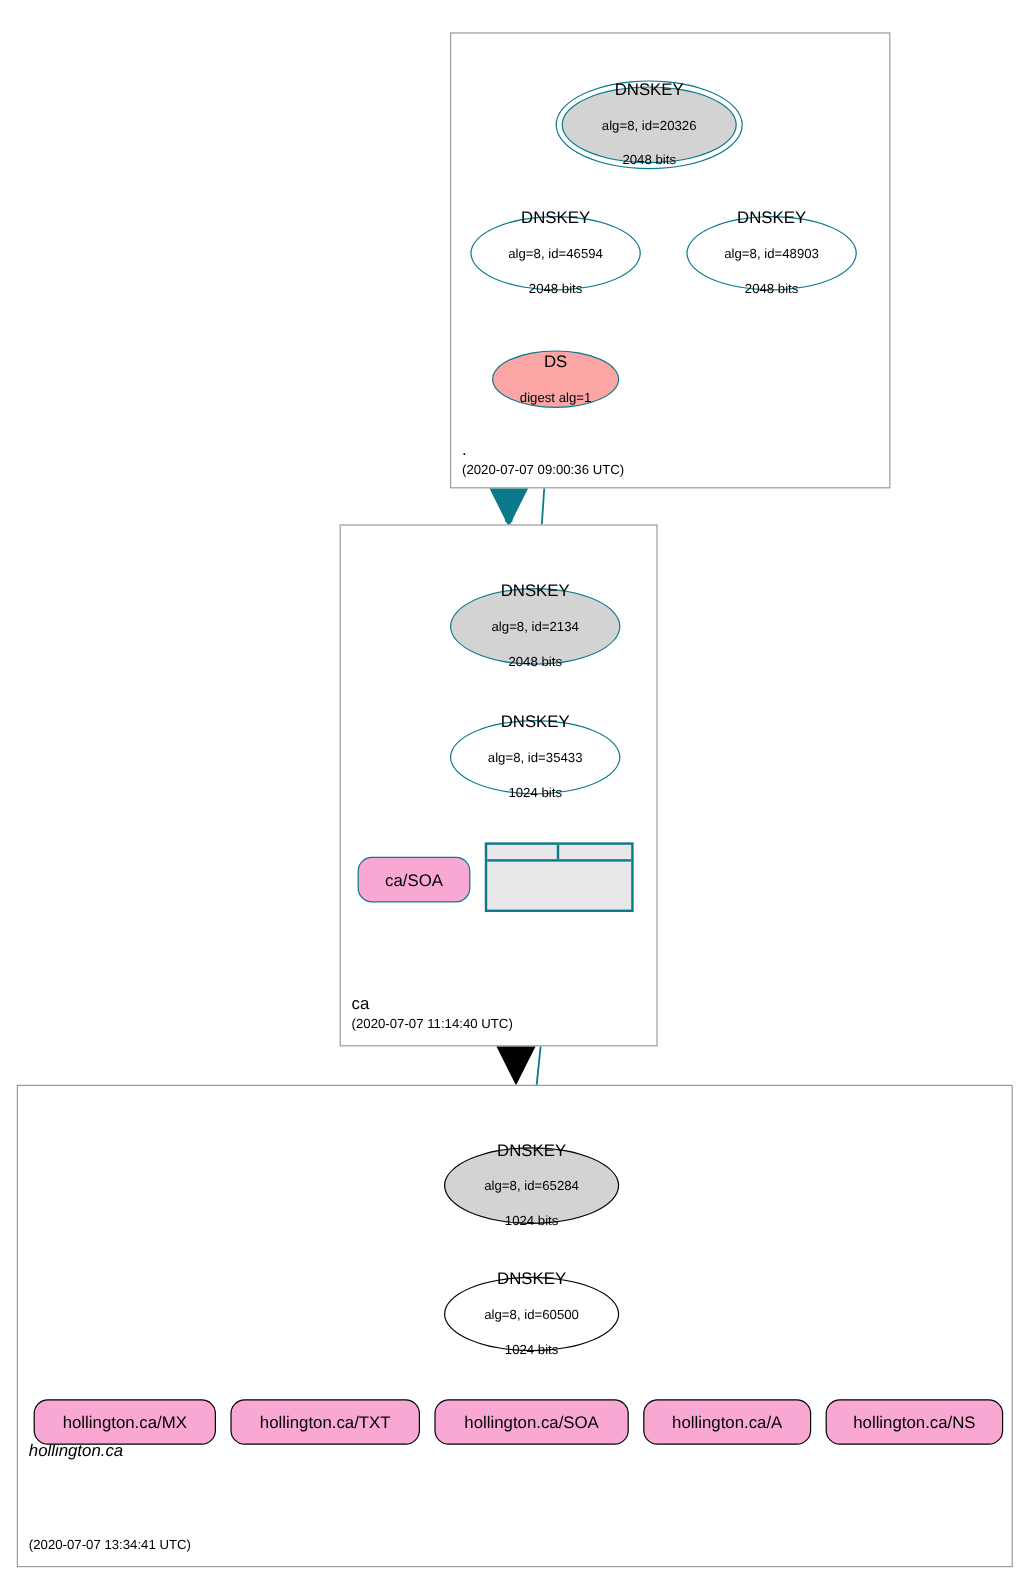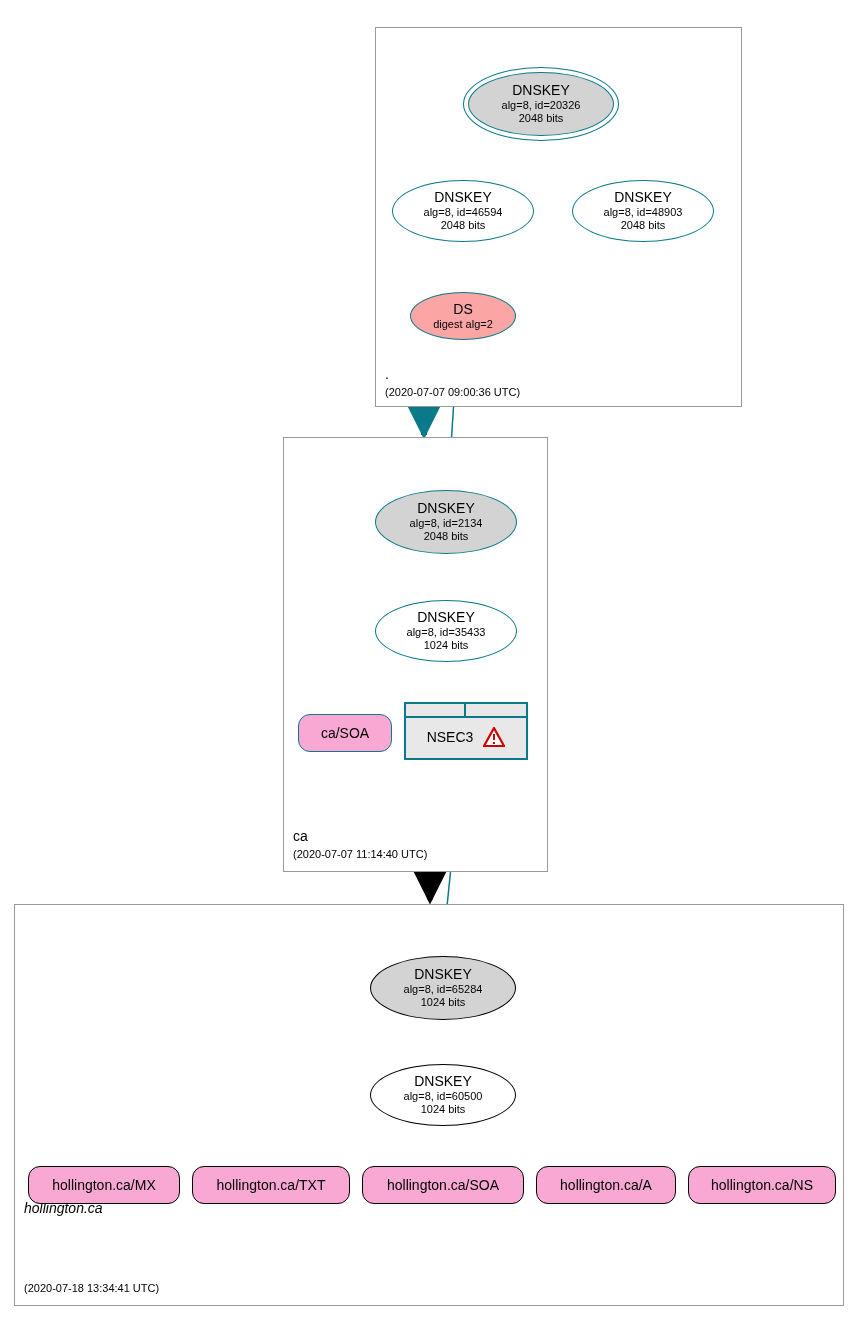--- a/index.html
+++ b/index.html
@@ -42,21 +42,21 @@
     border-radius: 12px;
     display: flex;
     align-items: center;
     justify-content: center;
     text-align: center;
     font-size: 14px;
     padding: 4px 10px;
     background: #f9a8d4;
   }
   .title { font-size: 14px; }
-  .sub { font-size: 11px; }
+  .sub { font-size: 11px; margin-top: 16px; }
   svg.edges {
     position: absolute;
     left: 0; top: 0;
     width: 860px;
     height: 1326px;
     pointer-events: none;
   }
 </style>
 </head>
 <body>
@@ -127,21 +127,21 @@
 </div>
 
 <div class="node-ellipse" style="left:572px; top:180px; width:140px; height:60px; border:1.5px solid #0a7a8a; background:white;">
   <span class="title">DNSKEY</span>
   <span class="sub">alg=8, id=48903</span>
   <span class="sub">2048 bits</span>
 </div>
 
 <div class="node-ellipse" style="left:410px; top:292px; width:104px; height:46px; border:1.5px solid #0a7a8a; background:#fca5a5;">
   <span class="title">DS</span>
-  <span class="sub">digest alg=2</span>
+  <span class="sub">digest alg=1</span>
 </div>
 
 <div class="zone-box" style="left:283px; top:437px; width:263px; height:433px;"></div>
 <div class="zone-label" style="left:293px; top:828px;">ca</div>
 <div class="zone-timestamp" style="left:293px; top:848px;">(2020-07-07 11:14:40 UTC)</div>
 
 <div class="node-ellipse" style="left:375px; top:490px; width:140px; height:62px; border:1.5px solid #0a7a8a; background:#d3d3d3;">
   <span class="title">DNSKEY</span>
   <span class="sub">alg=8, id=2134</span>
   <span class="sub">2048 bits</span>
@@ -151,33 +151,25 @@
   <span class="title">DNSKEY</span>
   <span class="sub">alg=8, id=35433</span>
   <span class="sub">1024 bits</span>
 </div>
 
 <div class="node-rrect" style="left:298px; top:714px; width:72px; height:28px; border:1.5px solid #0a7a8a;">ca/SOA</div>
 
 <div style="position:absolute; left:404px; top:702px; width:120px; height:54px; border:2.5px solid #0a7a8a; background:#e8e8e8;">
   <div style="position:absolute; top:0; left:0; right:0; height:12px; border-bottom:2px solid #0a7a8a;"></div>
   <div style="position:absolute; top:0; left:58px; width:2px; height:12px; background:#0a7a8a;"></div>
-  <div style="position:absolute; top:12px; left:0; right:0; bottom:0; display:flex; align-items:center; justify-content:center; gap:10px;">
-    <span style="font-size:14px;">NSEC3</span>
-    <svg width="22" height="20" viewBox="0 0 22 20">
-      <path d="M11 1 L21 19 L1 19 Z" fill="white" stroke="#d00000" stroke-width="2.2"></path>
-      <rect x="10" y="7" width="2" height="6" fill="#d00000"></rect>
-      <rect x="10" y="15" width="2" height="2" fill="#d00000"></rect>
-    </svg>
-  </div>
 </div>
 
 <div class="zone-box" style="left:14px; top:904px; width:828px; height:400px;"></div>
 <div class="zone-label" style="left:24px; top:1200px;font-style:italic;">hollington.ca</div>
-<div class="zone-timestamp" style="left:24px; top:1282px;">(2020-07-18 13:34:41 UTC)</div>
+<div class="zone-timestamp" style="left:24px; top:1282px;">(2020-07-07 13:34:41 UTC)</div>
 
 <div class="node-ellipse" style="left:370px; top:956px; width:144px; height:62px; border:1.5px solid #000; background:#d3d3d3;">
   <span class="title">DNSKEY</span>
   <span class="sub">alg=8, id=65284</span>
   <span class="sub">1024 bits</span>
 </div>
 
 <div class="node-ellipse" style="left:370px; top:1064px; width:144px; height:60px; border:1.5px solid #000; background:white;">
   <span class="title">DNSKEY</span>
   <span class="sub">alg=8, id=60500</span>

